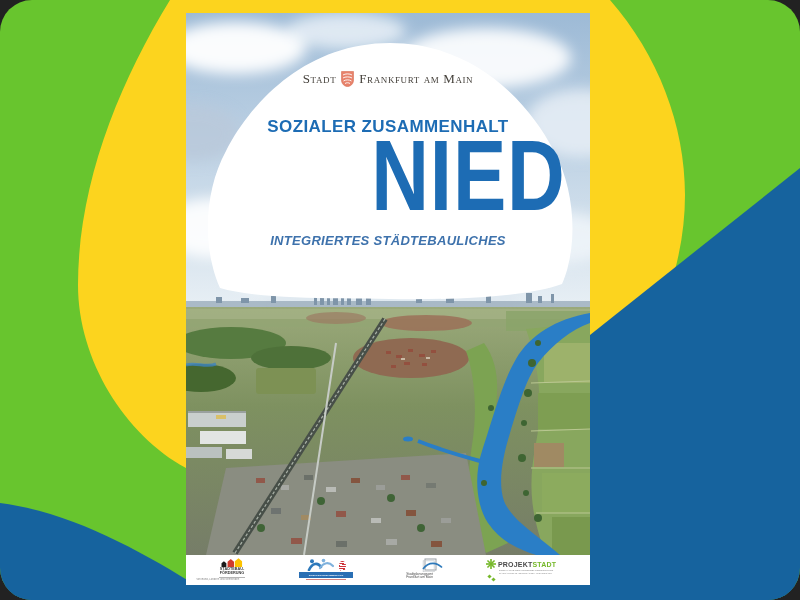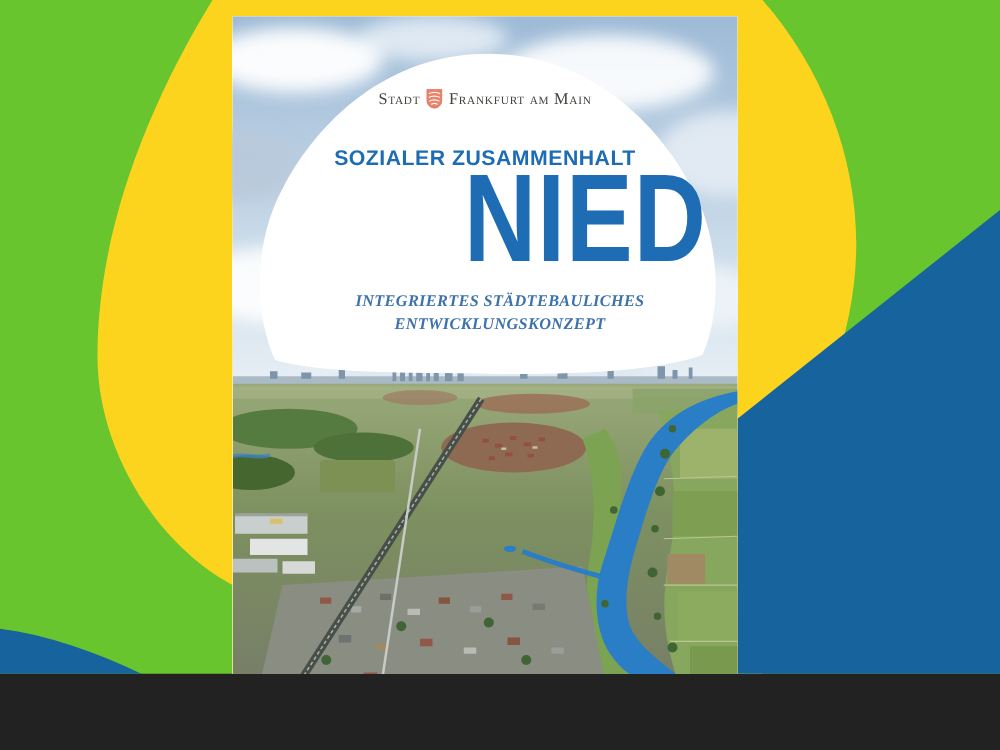--- a/index.html
+++ b/index.html
@@ -1,34 +1,34 @@
 <!DOCTYPE html>
 <html><head>
 <meta charset="utf-8">
 <style>
   html,body{margin:0;padding:0;background:#222;}
-  .stage{position:relative;width:800px;height:539px;overflow:hidden;
-         font-family:"Liberation Sans",sans-serif;}
+  .stage{position:relative;width:800px;height:600px;overflow:hidden;
+         font-family:"Liberation Sans",sans-serif;border-radius:32px;}
   .stage svg.bg{position:absolute;left:0;top:0;}
 
   
   .cover{position:absolute;left:186px;top:13px;width:404px;height:572px;background:#fff;}
   .photo{position:absolute;left:0;top:0;width:404px;height:542px;display:block;}
 
   .cover-text{position:absolute;left:0;top:0;width:404px;height:542px;pointer-events:none;}
   .citylogo{position:absolute;top:58px;left:0;width:100%;display:flex;justify-content:center;
             align-items:center;gap:5px;font-family:"Liberation Serif",serif;
             font-variant:small-caps;font-size:13px;letter-spacing:.6px;color:#46423c;}
   .kicker{position:absolute;top:104px;left:0;width:100%;text-align:center;
           font-size:17px;font-weight:bold;letter-spacing:.4px;color:#1d6cb4;}
   .bigtitle{position:absolute;top:112px;left:0;width:100%;text-align:right;line-height:1;}
   .bigtitle span{display:inline-block;font-size:100px;font-weight:bold;color:#1d6cb4;
                  letter-spacing:1px;transform:scaleX(.8);transform-origin:center;}
-  .subtitle{position:absolute;top:219px;left:12px;width:100%;text-align:center;
-            font-family:Liberation Serif, serif;font-style:italic;font-weight:bold;
+  .subtitle{position:absolute;top:219px;left:0;width:100%;text-align:center;
+            font-family:Liberation Sans, sans-serif;font-style:italic;font-weight:bold;
             font-size:13px;line-height:1.35;color:#3e72ac;letter-spacing:.3px;}
 
   
   .logo-strip{position:absolute;left:0;bottom:0;width:404px;height:30px;background:#fff;}
   .fl{position:absolute;top:0;height:30px;}
   .fl-col{display:flex;flex-direction:column;align-items:center;}
   #fl1{left:22px;width:48px;}
   .fl1-t{font-size:3.8px;font-weight:bold;color:#3b3b3b;line-height:1.15;text-align:center;}
   .fl1-rule{width:26px;height:1px;background:#b5b5b5;margin:1px auto;}
   .micro{font-size:6px;color:#8a8a8a;line-height:1.1;text-align:center;
@@ -236,21 +236,20 @@
           <path d="M2,4 C4,2.5 9,2.5 11,4 M2,7 C4,5.5 9,5.5 11,7 M2.5,10 C4.5,8.5 8.5,8.5 10.5,10 M4,12.5 C5.5,11.5 7.5,11.5 9,12.5" stroke="#ffffff" stroke-width="1" fill="none" opacity=".9"></path>
         </svg>
         <span>Frankfurt am Main</span>
       </div>
       <div class="kicker">SOZIALER ZUSAMMENHALT</div>
       <div class="bigtitle">
         <span>NIED</span>
       </div>
       <div class="subtitle">
         <div>INTEGRIERTES STÄDTEBAULICHES</div>
-        <div>ENTWICKLUNGSKONZEPT</div>
       </div>
     </div>
 
     <div class="logo-strip">
 
       <div class="fl fl-col" id="fl1">
         <svg width="26" height="11" viewBox="0 0 26 11" style="margin-top:3px">
           <path d="M0,11 V6.5 L3,4 L6,6.5 V11 Z" fill="#1a1a1a"></path>
           <path d="M7.5,11 V4.5 L11.5,1.2 L15.5,4.5 V11 Z" fill="#d03a2b"></path>
           <path d="M16.5,11 V4 L21,0.2 L25.5,4 V11 Z" fill="#fcc200"></path>

